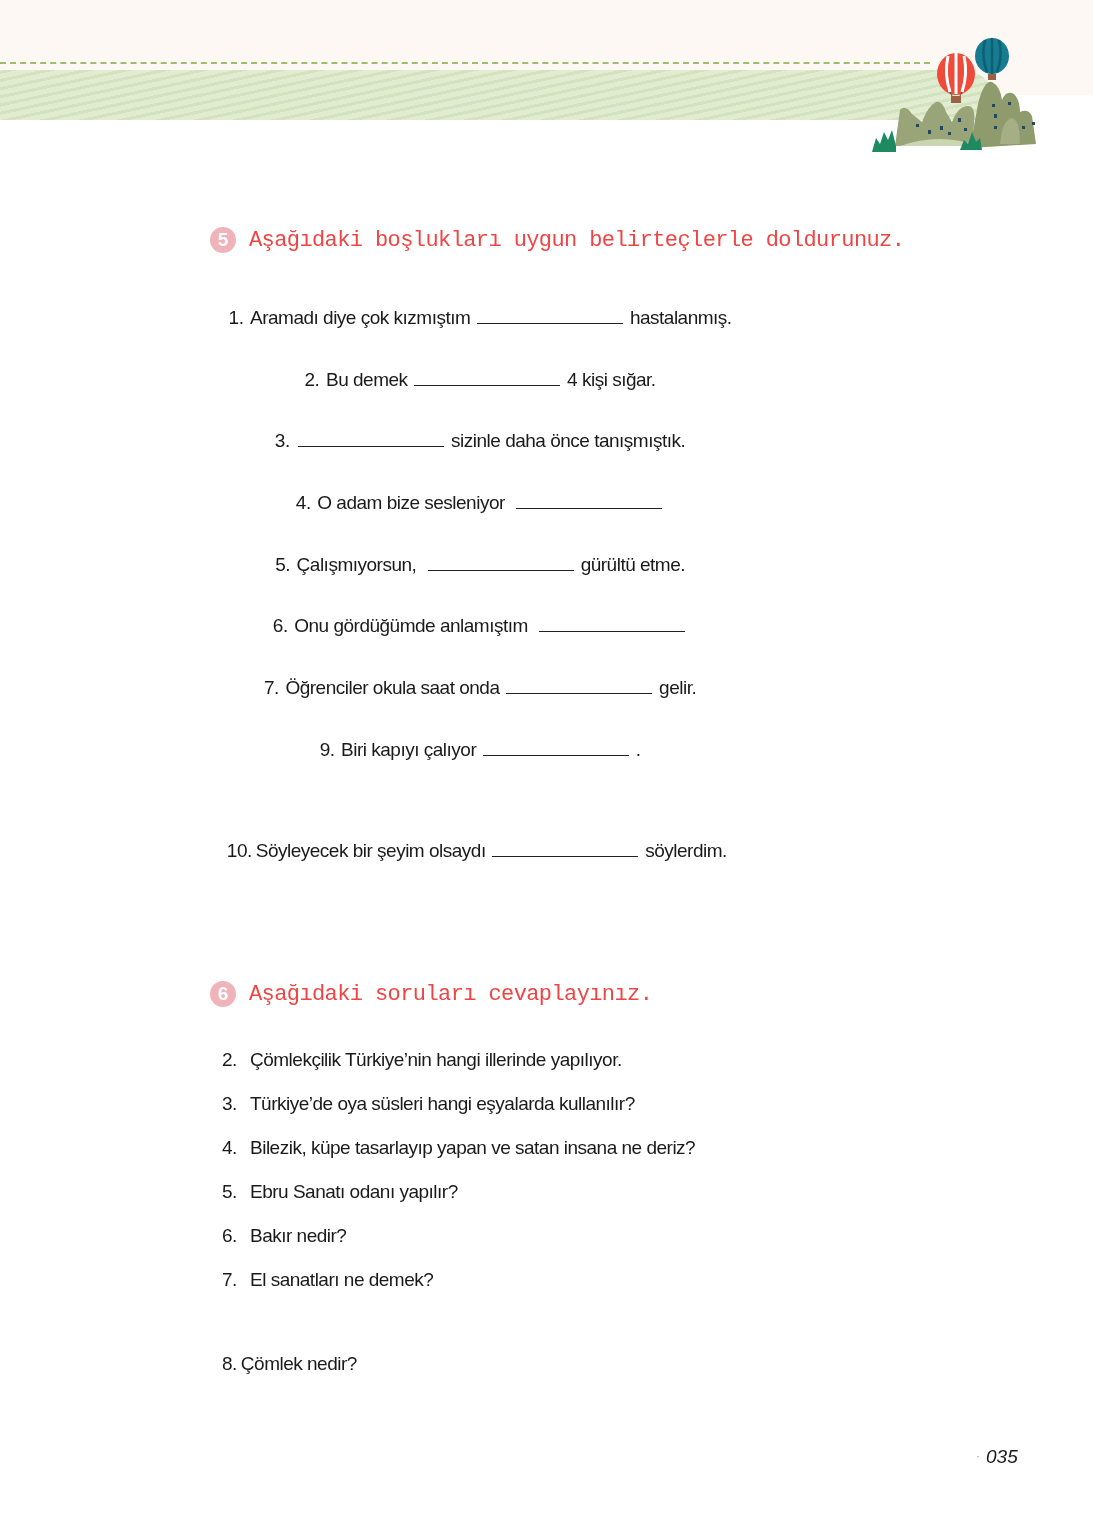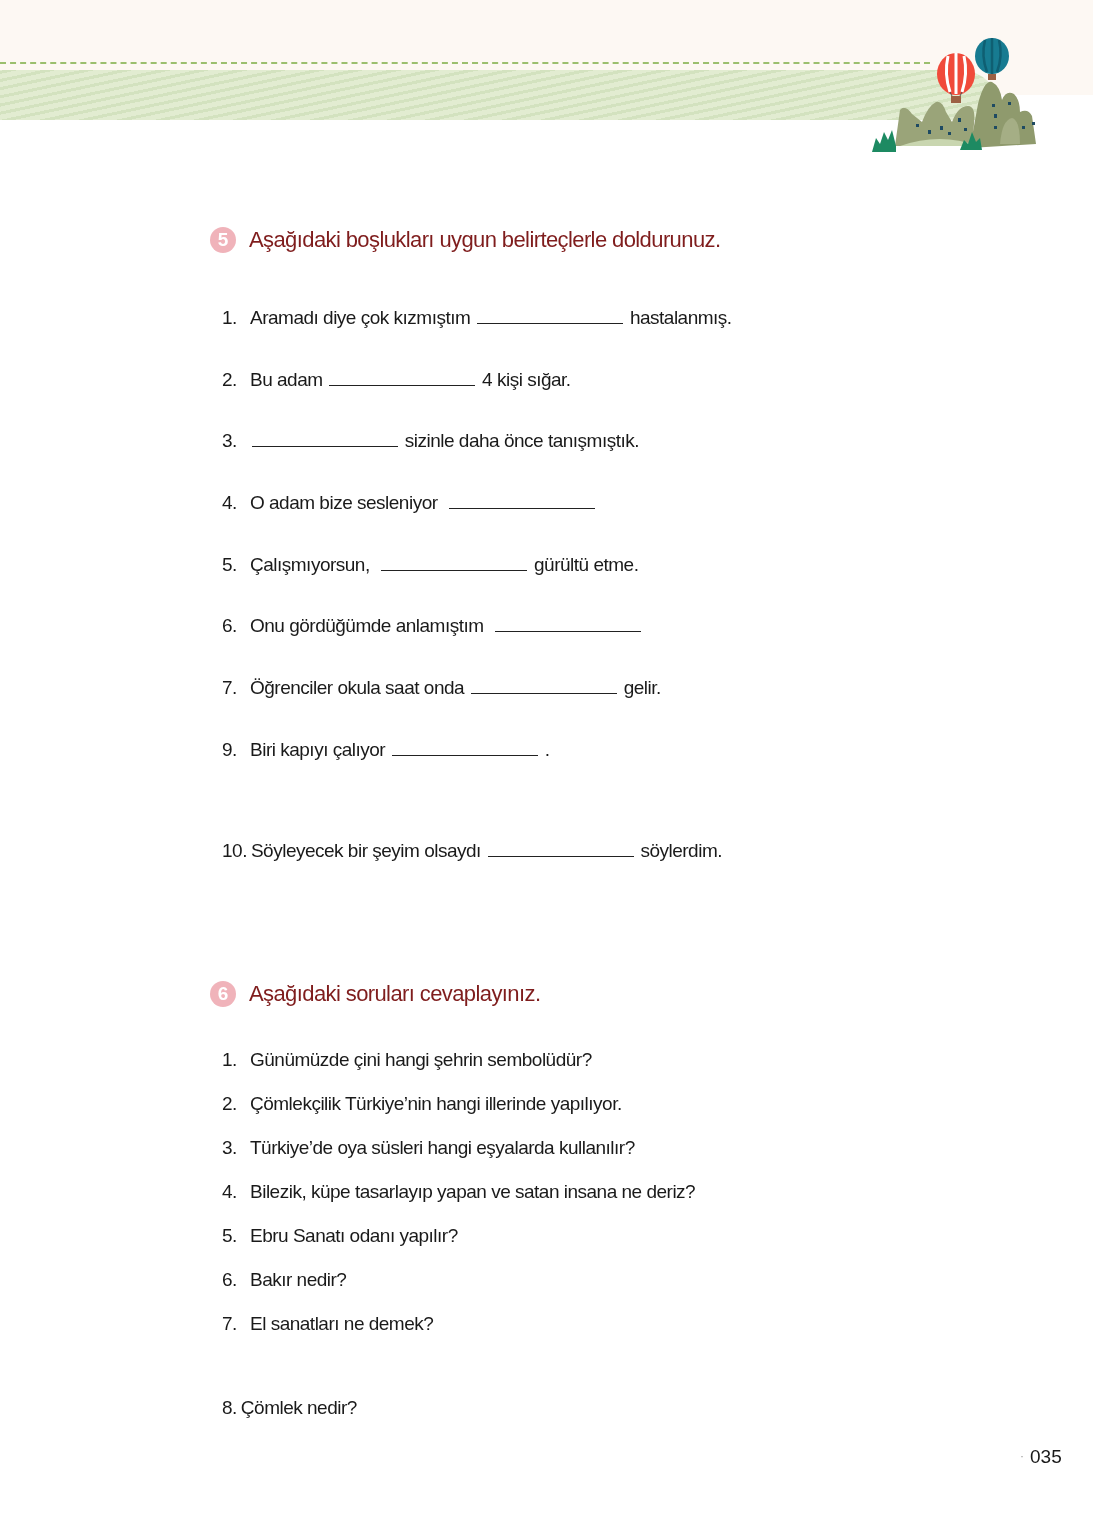--- a/index.html
+++ b/index.html
@@ -27,40 +27,41 @@
 
   .section { position: absolute; left: 210px; }
   .section-header { display: flex; align-items: center; height: 30px; }
   .badge {
     width: 26px; height: 26px; border-radius: 50%;
     background: #f0b3ba; color: #ffffff;
     font-weight: bold; font-size: 19px; line-height: 26px; text-align: center;
     margin-right: 13px;
   }
   .section-title {
-    color: #7f1d1d; font-size: 22px; letter-spacing: -0.6px;
+    color: #ef4444; font-size: 22px; letter-spacing: -0.6px; font-family: Liberation Mono, monospace;
   }
   .fill-list { position: absolute; left: 222px; top: 303px; margin: 0; padding: 0; list-style: none; }
   .fill-list li {
     font-size: 19px; letter-spacing: -0.5px; height: 61.7px; line-height: 28px;
     white-space: nowrap;
+    text-align: center;
   }
   .num { display: inline-block; min-width: 28px; }
   .num.wide { min-width: 0; margin-right: 4px; margin-top: 40px; }
   .blank {
     display: inline-block; width: 146px; border-bottom: 1.3px solid #222;
     height: 20px; vertical-align: baseline; margin: 0 2px;
   }
   .q-list { position: absolute; left: 222px; top: 1046px; margin: 0; padding: 0; list-style: none; }
   .q-list li {
     font-size: 19px; letter-spacing: -0.5px; height: 44px; line-height: 28px;
     white-space: nowrap;
   }
   .page-number {
-    position: absolute; left: 1020px; top: 1446px; font-size: 19px; color: #1a1a1a;
+    position: absolute; left: 976px; top: 1446px; font-size: 19px; color: #1a1a1a; font-style: italic;
   }
   .page-dot { color: #999; font-size: 12px; margin-right: 6px; vertical-align: 3px; }
 </style>
 </head>
 <body>
 
 <div class="top-band"></div>
 <div class="dotted-line"></div>
 <div class="stripe-band"></div>
 
@@ -109,39 +110,38 @@
 
 <div class="section" style="top:225px;">
   <div class="section-header">
     <div class="badge">5</div>
     <div class="section-title">Aşağıdaki boşlukları uygun belirteçlerle doldurunuz.</div>
   </div>
 </div>
 
 <ol class="fill-list">
   <li><span class="num">1.</span><span>Aramadı diye çok kızmıştım</span> <span class="blank"></span> <span>hastalanmış.</span></li>
-  <li><span class="num">2.</span><span>Bu adam</span> <span class="blank"></span> <span>4 kişi sığar.</span></li>
+  <li><span class="num">2.</span><span>Bu demek</span> <span class="blank"></span> <span>4 kişi sığar.</span></li>
   <li><span class="num">3.</span><span></span><span class="blank"></span> <span>sizinle daha önce tanışmıştık.</span></li>
   <li><span class="num">4.</span><span>O adam bize sesleniyor</span>&nbsp; <span class="blank"></span><span></span></li>
   <li><span class="num">5.</span><span>Çalışmıyorsun,</span>&nbsp; <span class="blank"></span> <span>gürültü etme.</span></li>
   <li><span class="num">6.</span><span>Onu gördüğümde anlamıştım</span>&nbsp; <span class="blank"></span><span></span></li>
   <li><span class="num">7.</span><span>Öğrenciler okula saat onda</span> <span class="blank"></span> <span>gelir.</span></li>
   <li><span class="num">9.</span><span>Biri kapıyı çalıyor</span> <span class="blank"></span> <span>.</span></li>
   <li><span class="num wide">10.</span><span>Söyleyecek bir şeyim olsaydı</span> <span class="blank"></span> <span>söylerdim.</span></li>
 </ol>
 
 <div class="section" style="top:979px;">
   <div class="section-header">
     <div class="badge">6</div>
     <div class="section-title">Aşağıdaki soruları cevaplayınız.</div>
   </div>
 </div>
 
 <ol class="q-list">
-  <li><span class="num">1.</span><span>Günümüzde çini hangi şehrin sembolüdür?</span></li>
   <li><span class="num">2.</span><span>Çömlekçilik Türkiye’nin hangi illerinde yapılıyor.</span></li>
   <li><span class="num">3.</span><span>Türkiye’de oya süsleri hangi eşyalarda kullanılır?</span></li>
   <li><span class="num">4.</span><span>Bilezik, küpe tasarlayıp yapan ve satan insana ne deriz?</span></li>
   <li><span class="num">5.</span><span>Ebru Sanatı odanı yapılır?</span></li>
   <li><span class="num">6.</span><span>Bakır nedir?</span></li>
   <li><span class="num">7.</span><span>El sanatları ne demek?</span></li>
   <li><span class="num wide">8.</span><span>Çömlek nedir?</span></li>
 </ol>
 
 <div class="page-number">

